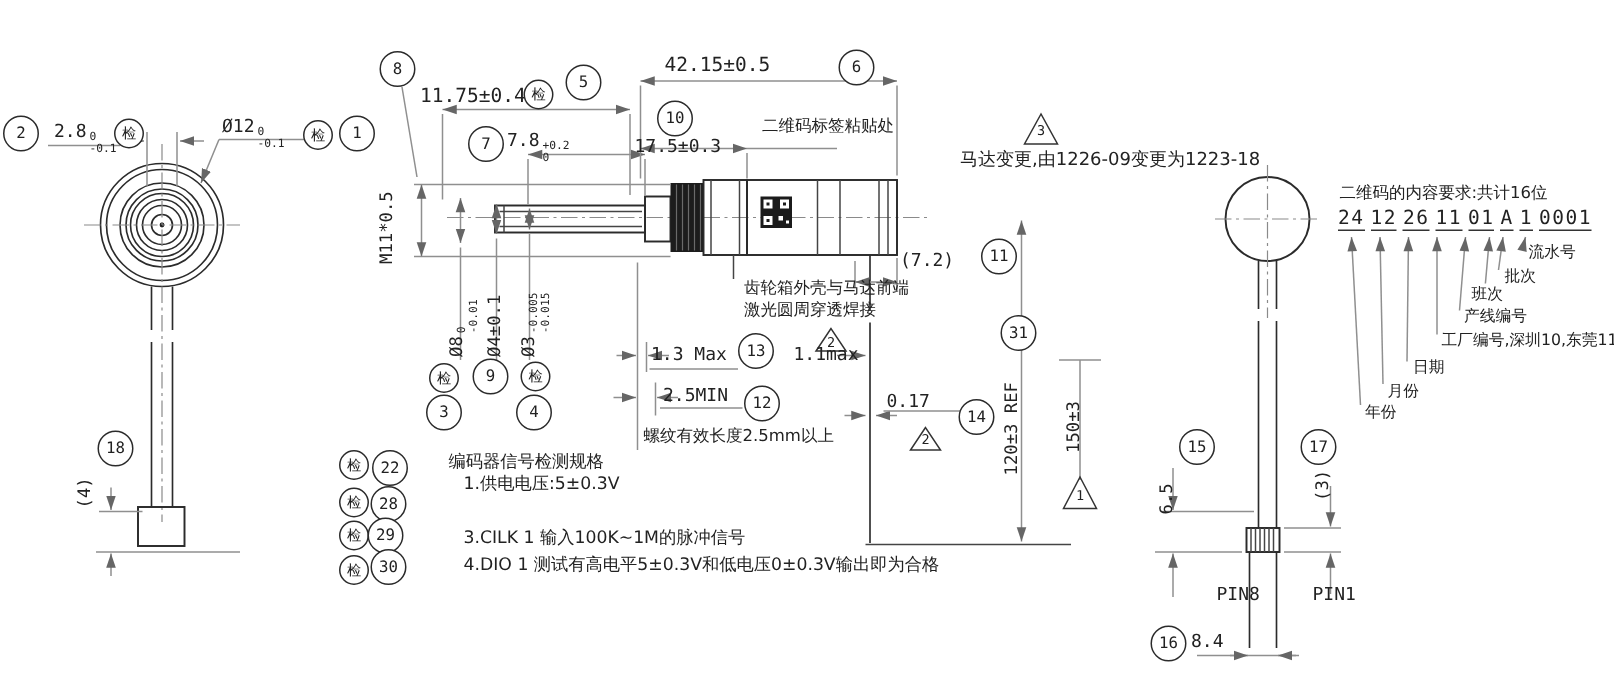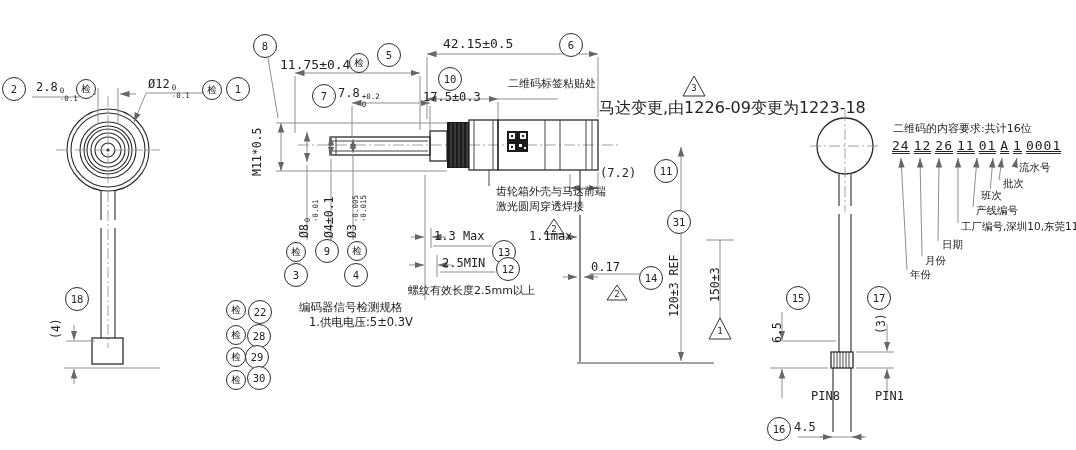--- a/index.html
+++ b/index.html
@@ -21,21 +21,21 @@
   .dim{position:absolute;font:12px "DejaVu Sans Mono",monospace;color:#222;white-space:nowrap;z-index:2;}
   .big{font-size:13px;}
   .vdim{position:absolute;transform-origin:0 0;transform:rotate(-90deg);white-space:nowrap;
         font:11.5px "DejaVu Sans Mono",monospace;color:#222;z-index:2;}
   .note{position:absolute;font:11px "DejaVu Sans",sans-serif;color:#222;white-space:nowrap;z-index:2;text-align:center;}
   .tol{display:inline-flex;flex-direction:column;line-height:1.05;font-size:7.5px;vertical-align:-2px;margin-left:2px;}
   .tol i{font-style:normal;}
   .tnum{position:absolute;font:9px "DejaVu Sans Mono",monospace;color:#222;transform:translate(-50%,0);z-index:3;}
   .qrtitle{position:absolute;font:11px "DejaVu Sans",sans-serif;white-space:nowrap;z-index:2;}
   .qrcode{position:absolute;font:13px "DejaVu Sans Mono",monospace;white-space:nowrap;z-index:2;}
-  .qrcode span{border-bottom:1.2px solid #333;margin-right:4px;letter-spacing:1px;text-decoration:underline;}
+  .qrcode span{border-bottom:1.2px solid #333;margin-right:4px;letter-spacing:1px;}
   .qlabel{position:absolute;font:10.5px "DejaVu Sans",sans-serif;white-space:nowrap;background:#fff;z-index:2;}
   .enc{position:absolute;font:11.5px "DejaVu Sans",sans-serif;white-space:nowrap;z-index:2;}
 </style>
 </head>
 <body>
 
 <div id="canvas">
 
 <svg id="geom" width="1076" height="450" viewBox="0 0 1076 450">
   <defs>
@@ -243,21 +243,21 @@
 <div class="bal b20" style="left:359px;top:63px">检</div>
 <div class="bal b24" style="left:389px;top:55px">5</div>
 <div class="bal b24" style="left:324px;top:96px">7</div>
 <div class="bal b24" style="left:450px;top:79px">10</div>
 <div class="bal b24" style="left:571px;top:45px">6</div>
 <div class="bal b20" style="left:296px;top:252px">检</div>
 <div class="bal b24" style="left:296px;top:275px">3</div>
 <div class="bal b24" style="left:327px;top:251px">9</div>
 <div class="bal b20" style="left:357px;top:251px">检</div>
 <div class="bal b24" style="left:356px;top:275px">4</div>
-<div class="bal b24" style="left:504px;top:252px">13</div>
+<div class="bal b24" style="left:504px;top:234px">13</div>
 <div class="bal b24" style="left:508px;top:269px">12</div>
 <div class="bal b24" style="left:651px;top:278px">14</div>
 <div class="bal b24" style="left:666px;top:171px">11</div>
 <div class="bal b24" style="left:679px;top:222px">31</div>
 <div class="bal b24" style="left:77px;top:299px">18</div>
 <div class="bal b24" style="left:798px;top:298px">15</div>
 <div class="bal b24" style="left:879px;top:298px">17</div>
 <div class="bal b24" style="left:779px;top:429px">16</div>
 <div class="bal b20" style="left:236px;top:310px">检</div>
 <div class="bal b24" style="left:260px;top:312px">22</div>
@@ -301,39 +301,41 @@
 <div class="dim" style="left:600px;top:166px">(7.2)</div>
 <div class="dim" style="left:434px;top:229px">1.3 Max</div>
 <div class="dim" style="left:529px;top:229px">1.1max</div>
 <div class="dim" style="left:442px;top:256px">2.5MIN</div>
 <div class="dim" style="left:591px;top:260px">0.17</div>
 <div class="vdim" style="left:667px;top:317px">120±3  REF</div>
 <div class="vdim" style="left:708px;top:302px">150±3</div>
 <div class="vdim" style="left:49px;top:339px">(4)</div>
 <div class="vdim" style="left:770px;top:343px">6.5</div>
 <div class="vdim" style="left:874px;top:334px">(3)</div>
-<div class="dim" style="left:794px;top:420px">4.5</div>
+<div class="dim" style="left:794px;top:420px">8.4</div>
 <div class="dim" style="left:811px;top:389px">PIN8</div>
 <div class="dim" style="left:875px;top:389px">PIN1</div>
 
 <div class="note" style="left:508px;top:76px">二维码标签粘贴处</div>
-<div class="note" style="left:599px;top:98px;font-size:16px">马达变更,由1226-09变更为1223-18</div>
+<div class="note" style="left:640px;top:98px;font-size:12px">马达变更,由1226-09变更为1223-18</div>
 <div class="note" style="left:496px;top:184px">齿轮箱外壳与马达前端</div>
 <div class="note" style="left:496px;top:199px">激光圆周穿透焊接</div>
-<div class="note" style="left:408px;top:283px">螺纹有效长度2.5mm以上</div>
+<div class="note" style="left:429px;top:283px">螺纹有效长度2.5mm以上</div>
 
 <div class="qrtitle" style="left:893px;top:121px">二维码的内容要求:共计16位</div>
 <div class="qrcode" style="left:892px;top:138px">
   <span>24</span><span>12</span><span>26</span><span>11</span><span>01</span><span>A</span><span>1</span><span>0001</span>
 </div>
 <div class="qlabel" style="left:1019px;top:161px">流水号</div>
 <div class="qlabel" style="left:1003px;top:177px">批次</div>
 <div class="qlabel" style="left:981px;top:189px">班次</div>
 <div class="qlabel" style="left:976px;top:204px">产线编号</div>
 <div class="qlabel" style="left:961px;top:220px">工厂编号,深圳10,东莞11</div>
 <div class="qlabel" style="left:942px;top:238px">日期</div>
 <div class="qlabel" style="left:925px;top:254px">月份</div>
 <div class="qlabel" style="left:910px;top:268px">年份</div>
 
 <div class="enc" style="left:299px;top:300px">编码器信号检测规格</div>
 <div class="enc" style="left:309px;top:315px">1.供电电压:5±0.3V</div>
+<div class="enc" style="left:309px;top:351px">3.CILK 1 输入100K~1M的脉冲信号</div>
+<div class="enc" style="left:309px;top:369px">4.DIO 1 测试有高电平5±0.3V和低电压0±0.3V输出即为合格</div>
 
 </div>
 
 </body></html>

